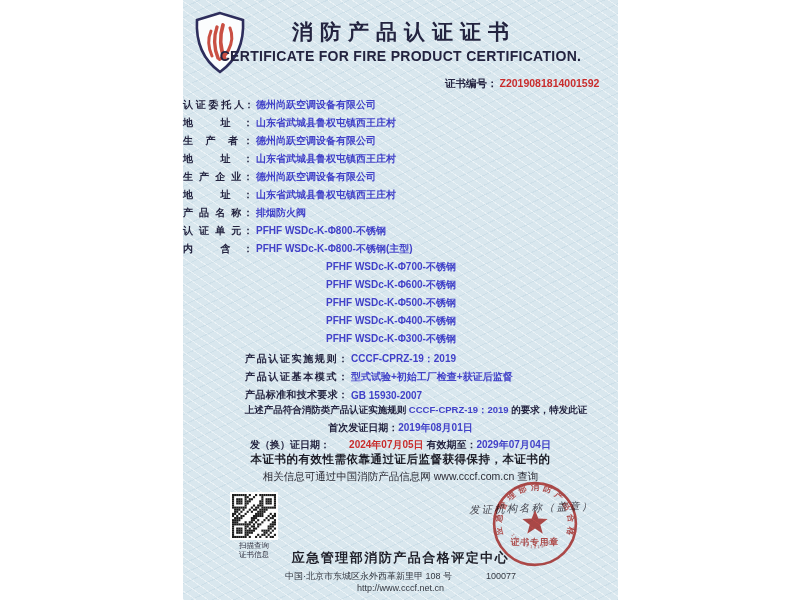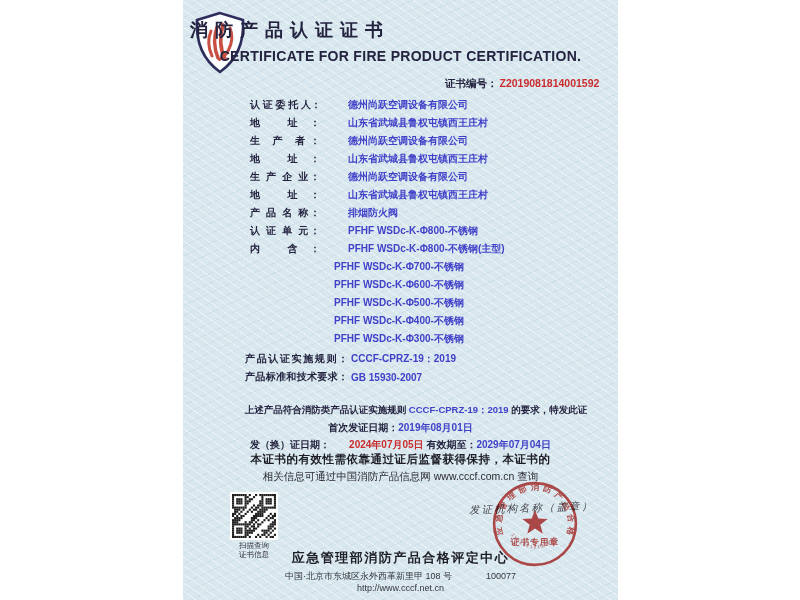--- a/index.html
+++ b/index.html
@@ -9,32 +9,32 @@
     -webkit-font-smoothing:antialiased;
   }
   .paper{
     position:absolute;left:183px;top:0;width:435px;height:600px;
     background-color:#d9e7ee;
     background-image:
       repeating-linear-gradient(35deg, rgba(255,255,255,.45) 0 1px, transparent 1px 7px),
       repeating-linear-gradient(-25deg, rgba(178,205,220,.30) 0 1px, transparent 1px 9px);
   }
   .logo{position:absolute;left:10px;top:11px;width:54px;height:64px;}
-  .title{position:absolute;top:18px;left:0;right:0;
-    font-size:18px;font-weight:bold;letter-spacing:7px;color:#23233f;text-indent:7px;}
+  .title{position:absolute;top:18px;left:0;right:0;text-align:center;
+    font-size:21px;font-weight:bold;letter-spacing:7px;color:#23233f;text-indent:7px;}
   .subtitle{position:absolute;top:48px;left:0;right:0;text-align:center;
     font-size:14px;font-weight:600;color:#23233f;letter-spacing:.3px;}
   .cert-no{position:absolute;top:77px;left:262px;font-size:10.5px;font-weight:600;color:#23233f;}
   .cert-no .red{color:#c92c2c;margin-left:2px;}
 
   .fields-a{position:absolute;left:0;top:96px;right:6px;}
   .fields-b{position:absolute;left:0;top:350px;right:6px;}
-  .extra{position:absolute;left:8px;top:258px;right:6px;}
+  .extra{position:absolute;left:0;top:258px;right:6px;}
   .row{display:flex;height:18px;align-items:center;font-size:10px;}
-  .row-a{padding-left:67px;gap:25px;}
+  .row-a{}
   .row-b{padding-left:62px;}
   .lbl{display:inline-block;color:#23233f;font-weight:600;
        text-align:justify;text-align-last:justify;white-space:nowrap;}
   .row-a .lbl{width:70px;}
   .row-b .lbl{width:103px;}
   .val{color:#4141c8;font-weight:600;margin-left:3px;white-space:nowrap;}
   .extra .row{padding-left:140px;}
 
   .center-line{position:absolute;left:0;right:0;text-align:center;white-space:nowrap;}
   .statement{top:404px;font-size:9.5px;color:#23233f;font-weight:600;padding-left:31px;}
@@ -140,20 +140,24 @@
       </div>
     <div class="row">
         <span class="val">PFHF WSDc-K-Φ300-不锈钢</span>
       </div>
   </div>
 
   <div class="fields-b">
     <div class="row row-b">
       <span class="lbl">产品认证实施规则：</span>
       <span class="val">CCCF-CPRZ-19：2019</span>
+    </div>
+    <div class="row row-b">
+      <span class="lbl">产品认证基本模式：</span>
+      <span class="val">型式试验+初始工厂检查+获证后监督</span>
     </div>
     <div class="row row-b">
       <span class="lbl">产品标准和技术要求：</span>
       <span class="val">GB 15930-2007</span>
     </div>
   </div>
 
   <div class="center-line statement">
     <span>上述产品符合消防类产品认证实施规则 </span><span class="code">CCCF-CPRZ-19：2019</span><span> 的要求，特发此证</span>
   </div>

